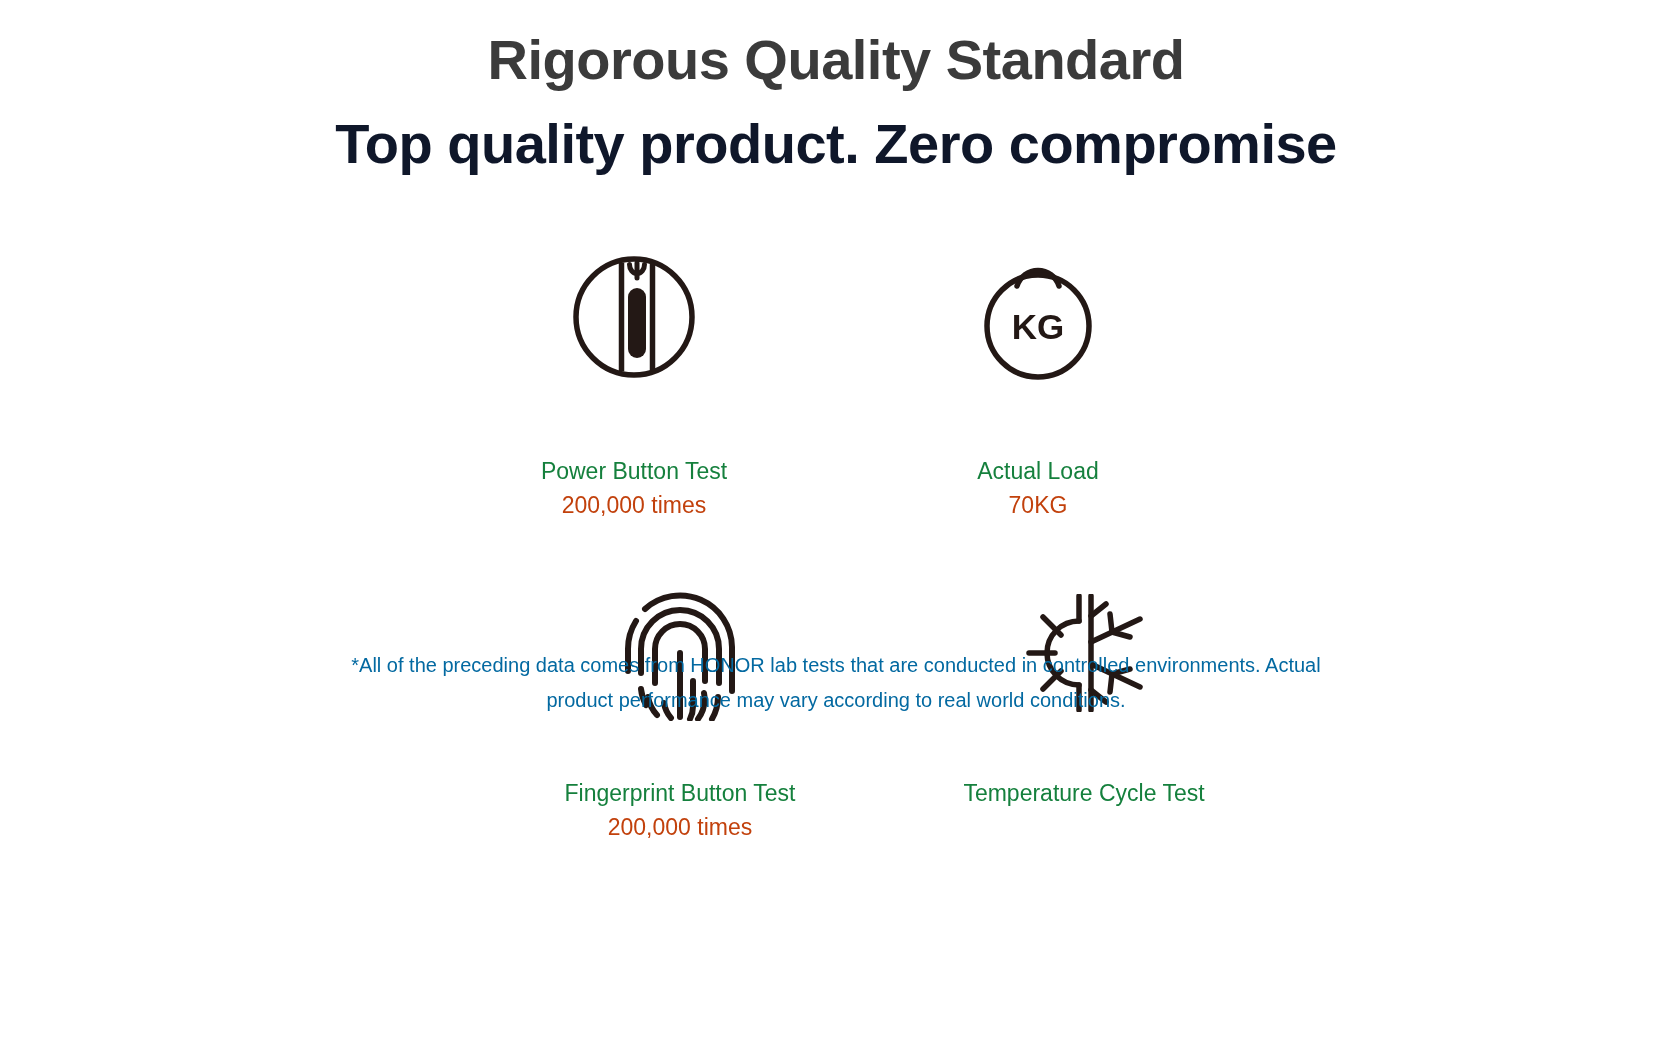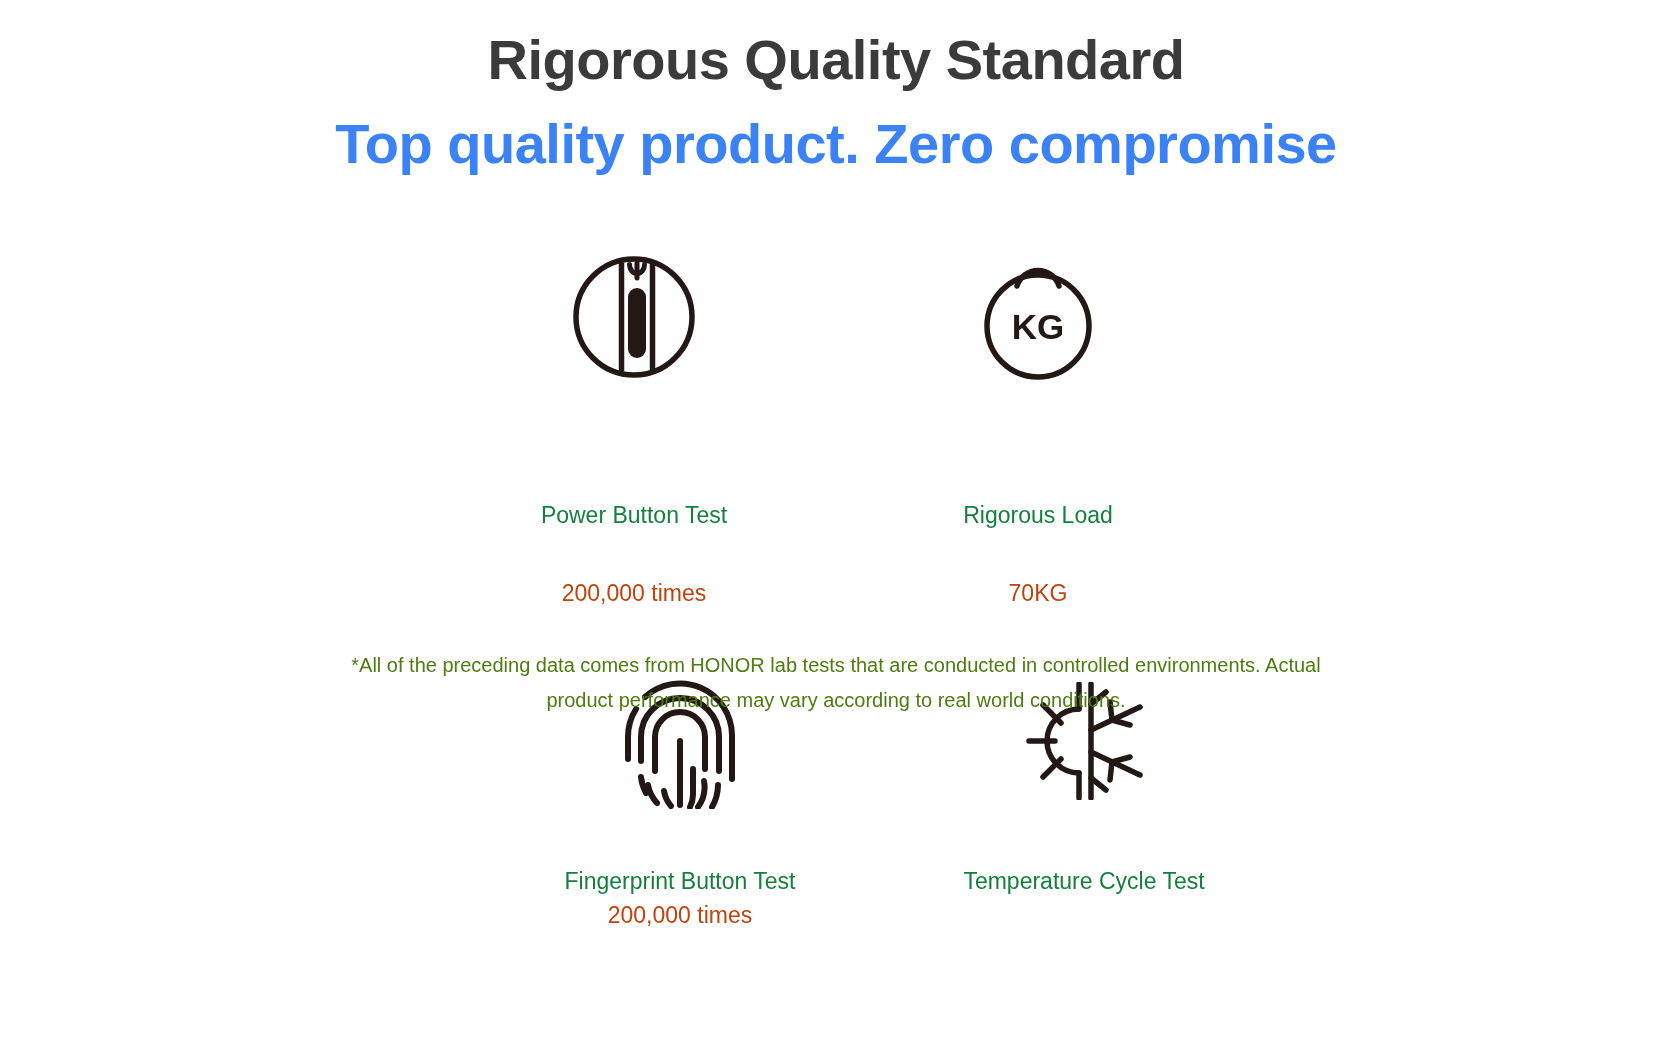--- a/index.html
+++ b/index.html
@@ -35,36 +35,36 @@
     font-weight: 700;
     letter-spacing: -0.5px;
     color: #3b3b3b;
   }
   .heading h2 {
     margin: 0;
     font-size: 56px;
     line-height: 84px;
     font-weight: 700;
     letter-spacing: -0.5px;
-    color: #3b82f6;
+    color: #0f172a;
   }
 
   
   .grid {
     margin-top: 56px;
     display: flex;
     flex-direction: column;
     align-items: center;
   }
   .row {
     display: flex;
     justify-content: center;
     width: 1340px;
   }
-  .row-1 .cell { width: 404px; gap: 44px; }
+  .row-1 .cell { width: 404px; }
   .row-2 { margin-top: 56px; }
   .row-2 .cell { width: 404px; }
   .row-2 { padding-left: 92px; }
 
   .cell {
     display: flex;
     flex-direction: column;
     align-items: center;
   }
   .icon-wrap {
@@ -92,21 +92,21 @@
 
   
   .footnote {
     position: absolute;
     left: 0;
     right: 0;
     bottom: 26px;
     text-align: center;
     font-size: 20px;
     line-height: 35px;
-    color: #4d7c0f;
+    color: #0369a1;
     padding: 0 85px;
     box-sizing: border-box;
   }
   .footnote span { display: block; }
 
   svg { display: block; }
 </style>
 </head>
 <body>
 
@@ -138,21 +138,21 @@
 
 
       <div class="cell">
         <div class="icon-wrap">
           <svg width="122" height="128" viewBox="0 0 122 128" fill="none" stroke="#231815" stroke-width="5.5">
             <path d="M40 33 a22 22 0 0 1 42 0" stroke-linecap="round"></path>
             <circle cx="61" cy="73" r="51"></circle>
             <text x="61" y="86" text-anchor="middle" font-family="'Liberation Sans', sans-serif" font-size="35" font-weight="700" fill="#231815" stroke="none">KG</text>
           </svg>
         </div>
-        <div class="cell-title">Rigorous Load</div>
+        <div class="cell-title">Actual Load</div>
         <div class="cell-value">70KG</div>
       </div>
 
     </div>
 
     <div class="row row-2">
 
       <div class="cell">
         <div class="icon-wrap">
           <svg width="114" height="136" viewBox="0 0 114 136" fill="none" stroke="#231815" stroke-width="6" stroke-linecap="round">

